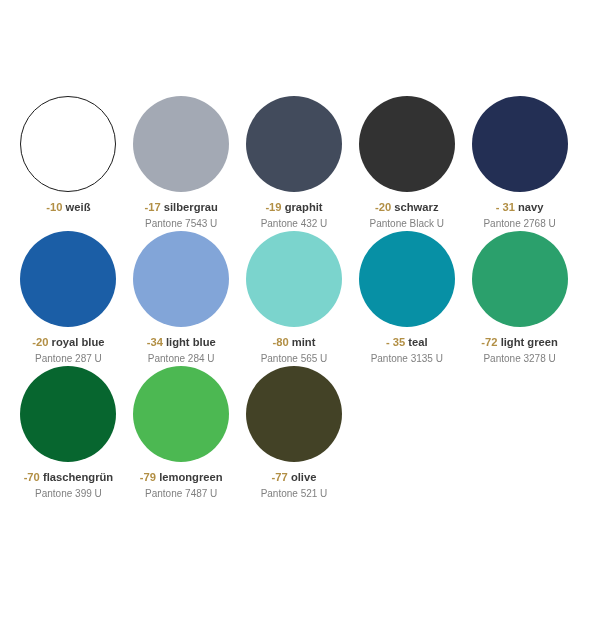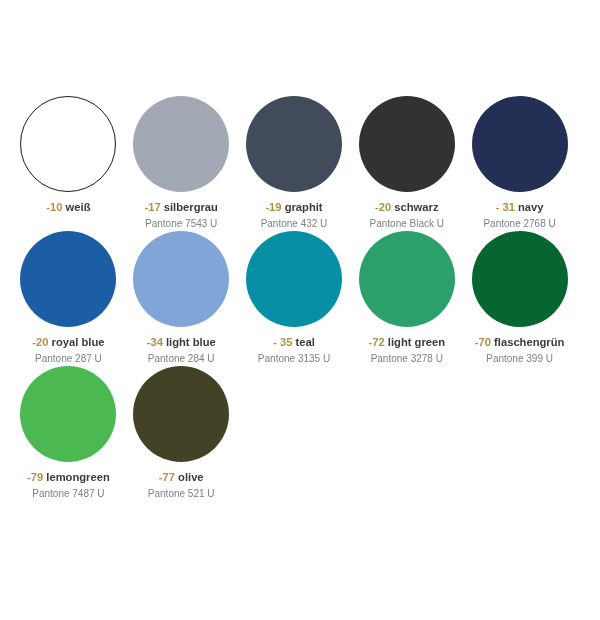--- a/index.html
+++ b/index.html
@@ -103,20 +103,25 @@
         <div class="swatch-disc" style="background: rgb(27, 94, 166);"></div>
         <div class="swatch-name"><span class="swatch-code">-20</span> <span>royal blue</span></div>
         <div class="swatch-pantone">Pantone 287 U</div>
       </div>
       <div class="swatch-cell">
         <div class="swatch-disc" style="background: rgb(130, 165, 216);"></div>
         <div class="swatch-name"><span class="swatch-code">-34</span> <span>light blue</span></div>
         <div class="swatch-pantone">Pantone 284 U</div>
       </div>
       <div class="swatch-cell">
+        <div class="swatch-disc" style="background: rgb(123, 212, 205);"></div>
+        <div class="swatch-name"><span class="swatch-code">-80</span> <span>mint</span></div>
+        <div class="swatch-pantone">Pantone 565 U</div>
+      </div>
+      <div class="swatch-cell">
         <div class="swatch-disc" style="background: rgb(7, 144, 165);"></div>
         <div class="swatch-name"><span class="swatch-code">- 35</span> <span>teal</span></div>
         <div class="swatch-pantone">Pantone 3135 U</div>
       </div>
       <div class="swatch-cell">
         <div class="swatch-disc" style="background: rgb(43, 160, 108);"></div>
         <div class="swatch-name"><span class="swatch-code">-72</span> <span>light green</span></div>
         <div class="swatch-pantone">Pantone 3278 U</div>
       </div>
       <div class="swatch-cell">

